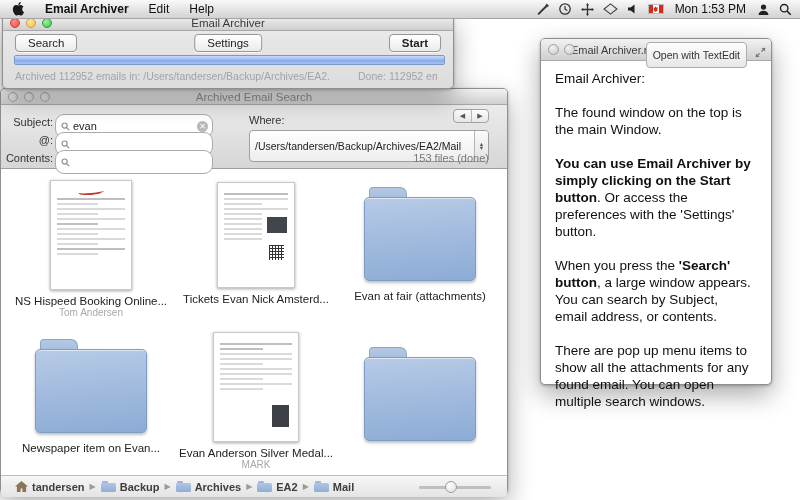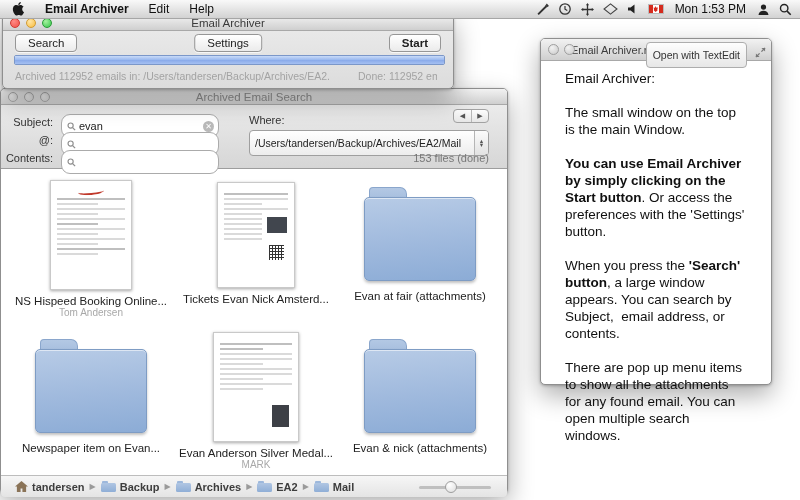--- a/index.html
+++ b/index.html
@@ -51,29 +51,29 @@
     background:linear-gradient(#c9dbf8 0%, #9dbbf0 45%, #88a9e9 50%, #a5c0f2 100%); }
   .statusrow { position:absolute; left:12px; right:16px; top:39px; display:flex; justify-content:space-between;
     font-size:10.5px; color:#a3a3a3; white-space:nowrap; }
   .statusrow .rt { margin-left:28px; overflow:hidden; }
 
   
   .win-search { left:0px; top:88px; width:508px; height:406px; z-index:10; background:#fff; }
   .ws-controls { position:relative; height:64px; background:linear-gradient(#ebebeb,#d6d6d6);
     border-bottom:1px solid #9d9d9d; }
   .ctl-label { position:absolute; font-size:11px; color:#333; width:48px; text-align:right; }
-  .searchfield { position:absolute; left:60px; width:158px; height:24px; background:#fff;
+  .searchfield { position:absolute; left:54px; width:158px; height:24px; background:#fff;
     border:1px solid #ababab; border-radius:9px; display:flex; align-items:center; padding:0 4px 0 5px; }
   .searchfield svg { flex:0 0 auto; }
   .searchfield input { flex:1; border:none; outline:none; font-size:11px; font-family:inherit; color:#222;
     background:transparent; min-width:0; padding-left:3px; }
   .clearbtn { width:11px; height:11px; border-radius:50%; background:#b9b9b9; color:#fff; font-size:8px;
     line-height:11px; text-align:center; flex:0 0 auto; }
   .where-label { position:absolute; left:248px; top:9px; font-size:11px; color:#333; }
-  .popup { position:absolute; left:248px; top:25px; width:240px; height:26px; background:linear-gradient(#fff,#ededed);
+  .popup { position:absolute; left:248px; top:25px; width:240px; height:32px; background:linear-gradient(#fff,#ededed);
     border:1px solid #9f9f9f; border-radius:4px; display:flex; align-items:center; font-size:10.5px; color:#222; }
   .popup .txt { flex:1; padding:0 5px; white-space:nowrap; overflow:hidden; }
   .popup .stepper { width:14px; height:100%; border-left:1px solid #b5b5b5; display:flex; flex-direction:column;
     align-items:center; justify-content:center; font-size:5.5px; color:#555; line-height:4.5px;
     background:linear-gradient(#fbfbfb,#e2e2e2); border-radius:0 3px 3px 0; }
   .navgroup { position:absolute; right:18px; top:4px; display:flex; border:1px solid #a2a2a2; border-radius:4px;
     overflow:hidden; height:14px; background:linear-gradient(#fdfdfd,#e6e6e6); }
   .navgroup .nbtn { width:17px; display:flex; align-items:center; justify-content:center; font-size:7px; color:#555; }
   .navgroup .nbtn + .nbtn { border-left:1px solid #b7b7b7; }
   .filecount { position:absolute; right:18px; top:47px; font-size:11px; color:#777; }
@@ -121,21 +121,21 @@
   .win-ql { left:540px; top:38px; width:232px; height:347px; z-index:20; background:#fff; }
   .win-ql .titlebar { height:22px; }
   .ql-circle { width:11px; height:11px; border-radius:50%; border:1px solid #9f9f9f;
     background:radial-gradient(circle at 35% 30%, #f2f2f2,#c9c9c9); }
   .ql-lights { display:flex; gap:5px; margin-left:7px; z-index:2; }
   .ql-title { position:absolute; left:30px; font-size:11px; color:#3c3c3c; white-space:nowrap; }
   .ql-open { position:absolute; right:24px; top:3px; height:26px; padding:0 6px; font-size:10.5px; color:#333;
     background:linear-gradient(#fdfdfd,#e7e7e7); border:1px solid #adadad; border-radius:4px;
     display:flex; align-items:center; white-space:nowrap; }
   .ql-expand { position:absolute; right:5px; top:5px; }
-  .ql-body { padding:9px 24px; font-size:13.5px; line-height:17px; color:#101010; }
+  .ql-body { padding:9px 14px; font-size:13.5px; line-height:17px; color:#101010; }
   .ql-body p { margin:0 0 17px; white-space:pre-wrap; }
   .ql-body b { font-weight:bold; }
 </style>
 </head>
 <body>
 
 <div class="menubar">
   <span class="apple">
     <svg width="13" height="15" viewBox="0 0 17 20">
         <path fill="#1a1a1a" d="M11.6 0c.1 1-.3 2-.9 2.7-.6.7-1.6 1.3-2.5 1.2-.1-1 .4-2 1-2.6C9.8.6 10.8.1 11.6 0zM14.4 5.6c-.9-1.1-2.2-1.7-3.4-1.7-1.1 0-2 .6-2.7.6-.7 0-1.7-.6-2.8-.6C4 3.9 2.5 4.8 1.7 6.3.1 9.2 1.3 13.5 2.9 15.8c.8 1.1 1.7 2.4 2.9 2.3 1.2 0 1.6-.7 3-.7s1.8.7 3 .7c1.2 0 2-1.1 2.8-2.2.9-1.3 1.2-2.5 1.3-2.6-.1 0-2.5-1-2.5-3.8 0-2.4 1.9-3.5 2-3.6z"></path>
@@ -323,21 +323,20 @@
         <div class="portrait"></div>
       </div>
       <span class="ilabel">Evan Anderson Silver Medal...</span>
       <span class="isub">MARK</span>
     </div>
     <div class="fitem">
       <div class="folderwrap">
         <div class="folder-tab"></div>
           <div class="folder-bodyy"></div>
       </div>
-      <span class="ilabel">Evan &amp; nick (attachments)</span>
       <span class="isub"></span>
     </div>
   </div>
 
   <div class="pathbar">
     <span class="crumb">
       <svg width="13" height="12" viewBox="0 0 14 13">
           <path d="M7 0 0 6h2v6h4V8h2v4h4V6h2z" fill="#8a7357"></path>
         </svg>
       <span>tandersen</span>
@@ -403,18 +402,18 @@
     <span class="ql-open">Open with TextEdit</span>
     <span class="ql-expand">
       <svg width="11" height="11" viewBox="0 0 12 12">
           <path d="M11 1 7 5M1 11 5 7" stroke="#777" stroke-width="1.4"></path>
           <path d="M7 1h4v4zM5 11H1V7z" fill="#777"></path>
         </svg>
     </span>
   </div>
   <div class="ql-body">
     <p>Email Archiver:</p>
-    <p>The small window on the top is the main Window.</p>
+    <p>The found window on the top is the main Window.</p>
     <p><b>You can use Email Archiver by simply clicking on the Start button</b><span>. Or access the preferences with the 'Settings' button.</span></p>
     <p><span>When you press the </span><b>'Search' button</b><span>, a large window appears. You can search by Subject,  email address, or contents.</span></p>
     <p>There are pop up menu items to show all the attachments for any found email. You can open multiple search windows.</p>
   </div>
 </div>
 
 </body></html>

